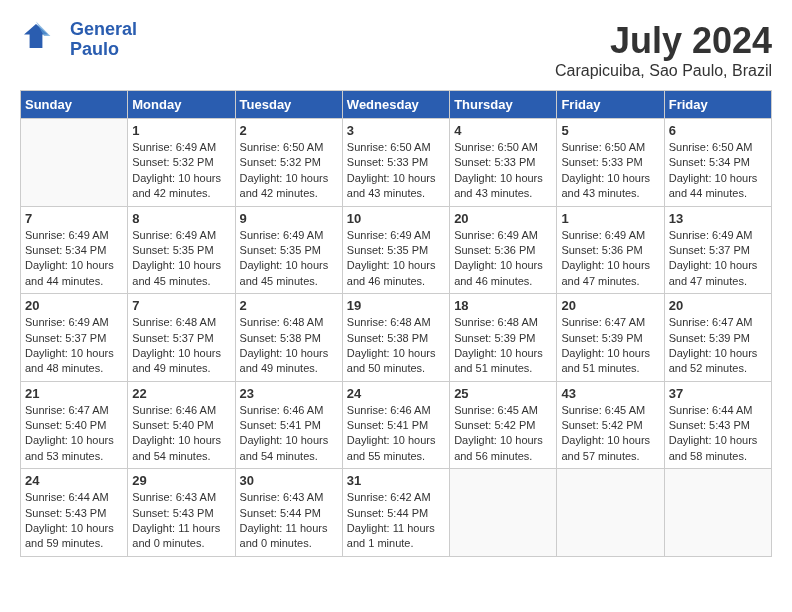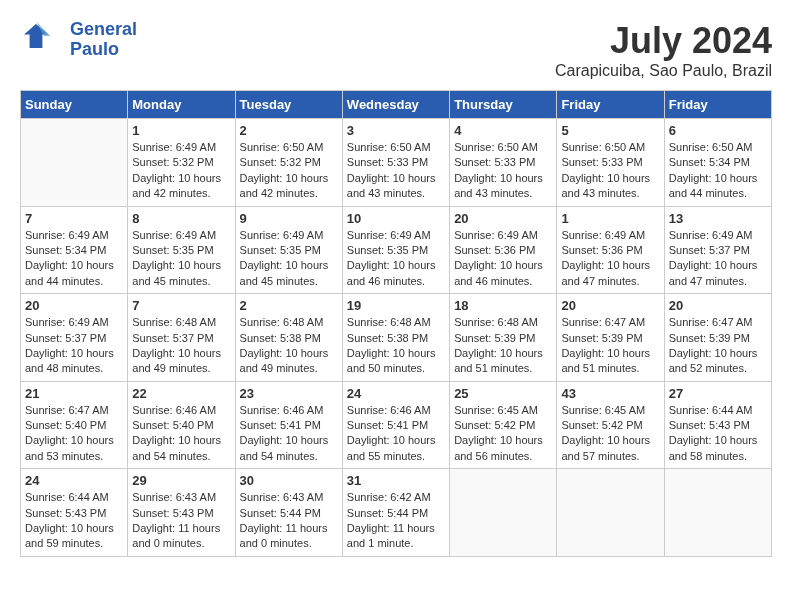--- a/index.html
+++ b/index.html
@@ -222,21 +222,21 @@
         </td>
         <td>
           <span class="day-number">25</span>
           <div class="day-info">Sunrise: 6:45 AM<br>Sunset: 5:42 PM<br>Daylight: 10 hours and 56 minutes.</div>
         </td>
         <td>
           <span class="day-number">43</span>
           <div class="day-info">Sunrise: 6:45 AM<br>Sunset: 5:42 PM<br>Daylight: 10 hours and 57 minutes.</div>
         </td>
         <td>
-          <span class="day-number">27</span>
+          <span class="day-number">37</span>
           <div class="day-info">Sunrise: 6:44 AM<br>Sunset: 5:43 PM<br>Daylight: 10 hours and 58 minutes.</div>
         </td>
       </tr>
       <tr>
         <td>
           <span class="day-number">24</span>
           <div class="day-info">Sunrise: 6:44 AM<br>Sunset: 5:43 PM<br>Daylight: 10 hours and 59 minutes.</div>
         </td>
         <td>
           <span class="day-number">29</span>

